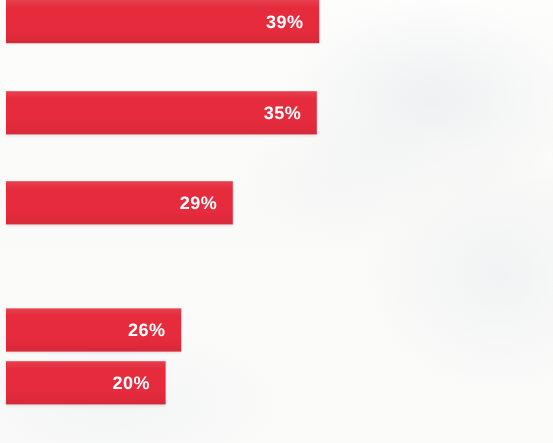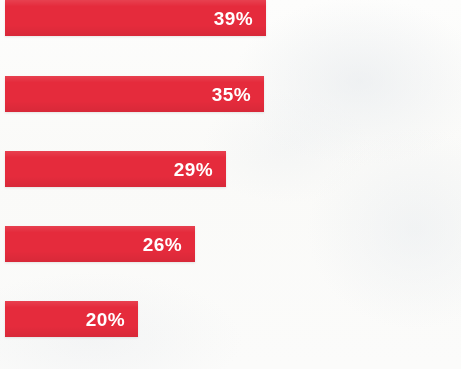--- a/index.html
+++ b/index.html
@@ -64,21 +64,21 @@
         rgba(255,255,255,0.00) 18%,
         rgba(0,0,0,0.00) 70%,
         rgba(0,0,0,0.06) 100%);
     pointer-events: none;
   }
 
   .bar-value {
     position: relative;
     z-index: 2;
     color: #ffffff;
-    font-size: 19px;
+    font-size: 15px;
     font-weight: bold;
     letter-spacing: 0.4px;
     padding-right: 13px;
     line-height: 1;
     white-space: nowrap;
   }
 </style>
 </head>
 <body>
 
@@ -92,27 +92,27 @@
     </div>
   </div>
 
   <div class="bar-row" style="top:76px;">
     <div class="bar" style="width:259px;">
       <span class="bar-value">35%</span>
     </div>
   </div>
 
   <div class="bar-row" style="top:151px;">
-    <div class="bar" style="width:221px;">
+    <div class="bar" style="width:176px;padding-left:13px;">
       <span class="bar-value">29%</span>
     </div>
   </div>
 
   <div class="bar-row" style="top:226px;">
-    <div class="bar" style="width:190px;">
+    <div class="bar" style="width:146px;margin-top:31px;">
       <span class="bar-value">26%</span>
     </div>
   </div>
 
   <div class="bar-row" style="top:301px;">
     <div class="bar" style="width:133px;">
       <span class="bar-value">20%</span>
     </div>
   </div>
 

